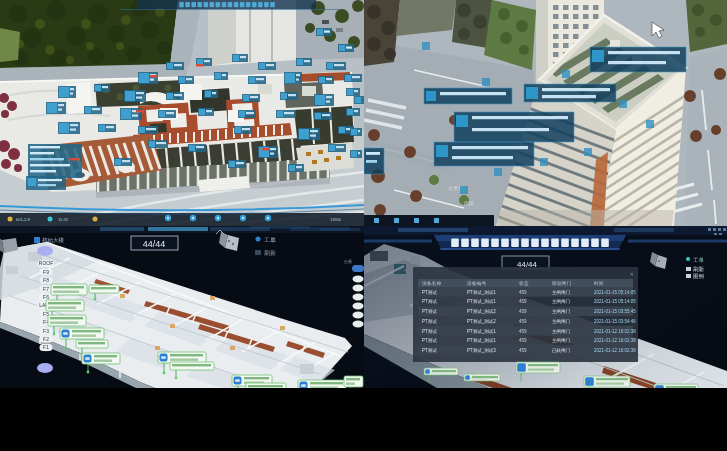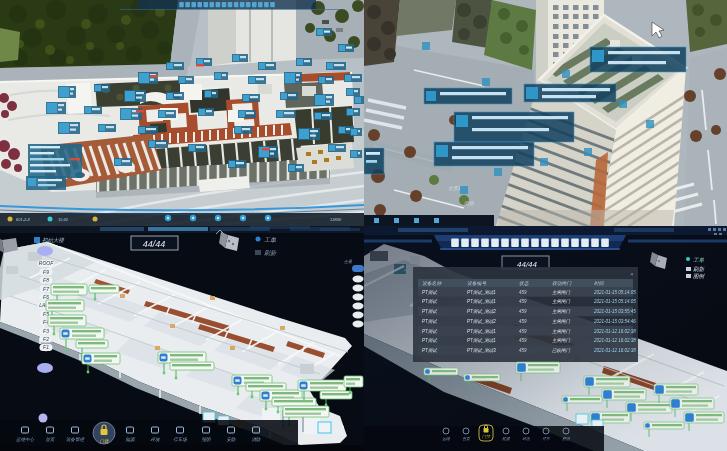--- a/index.html
+++ b/index.html
@@ -1,16 +1,16 @@
 <!DOCTYPE html>
 <html><head>
 <meta charset="utf-8">
 <style>
 html,body{margin:0;padding:0;background:#000;}
-#app{position:relative;width:727px;height:451px;overflow:hidden;font-family:"Liberation Sans",sans-serif;background:#0a0f18;font-style:italic;}
+#app{position:relative;width:727px;height:388px;overflow:hidden;font-family:"Liberation Sans",sans-serif;background:#0a0f18;}
 .q{position:absolute;overflow:hidden;}
 #tl{left:0;top:0;width:364px;height:226px;background:#b4bfc5;}
 #tl svg,#tr svg{filter:blur(0.5px);}
 #bl svg,#br svg{filter:blur(0.35px);}
 #tr{left:364px;top:0;width:363px;height:226px;background:#b0bac0;}
 #bl{left:0;top:226px;width:364px;height:225px;background:#070b13;}
 #br{left:364px;top:226px;width:363px;height:225px;background:#070b13;}
 svg{position:absolute;left:0;top:0;display:block;}
 </style>
 </head>

